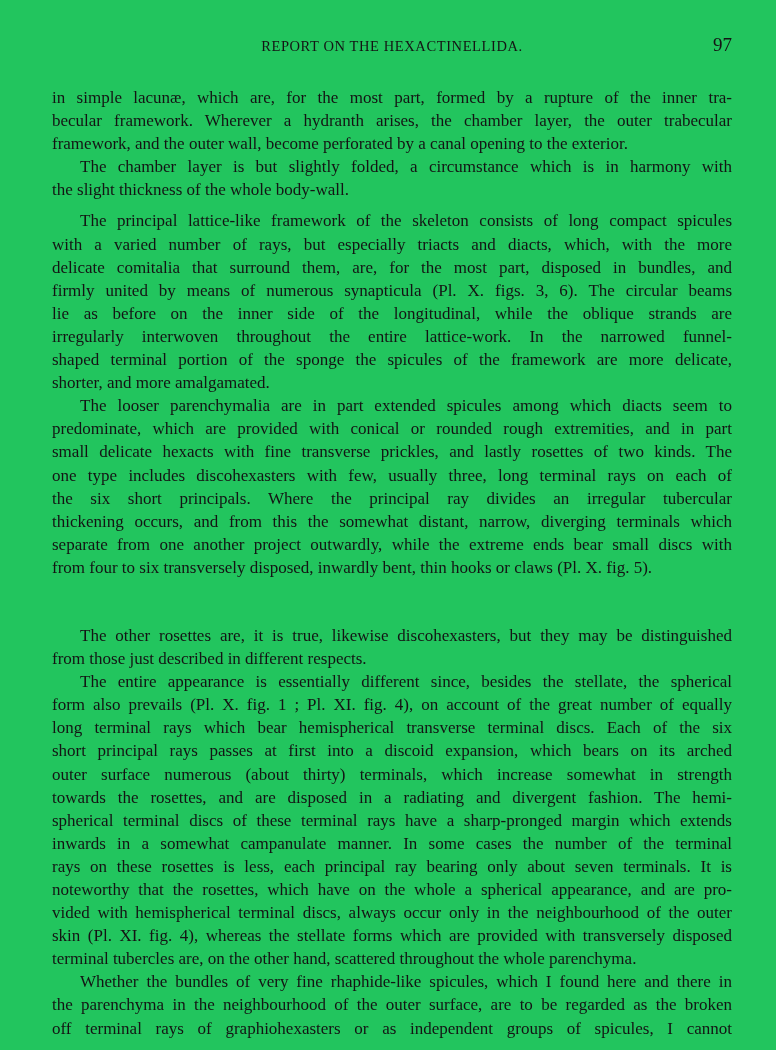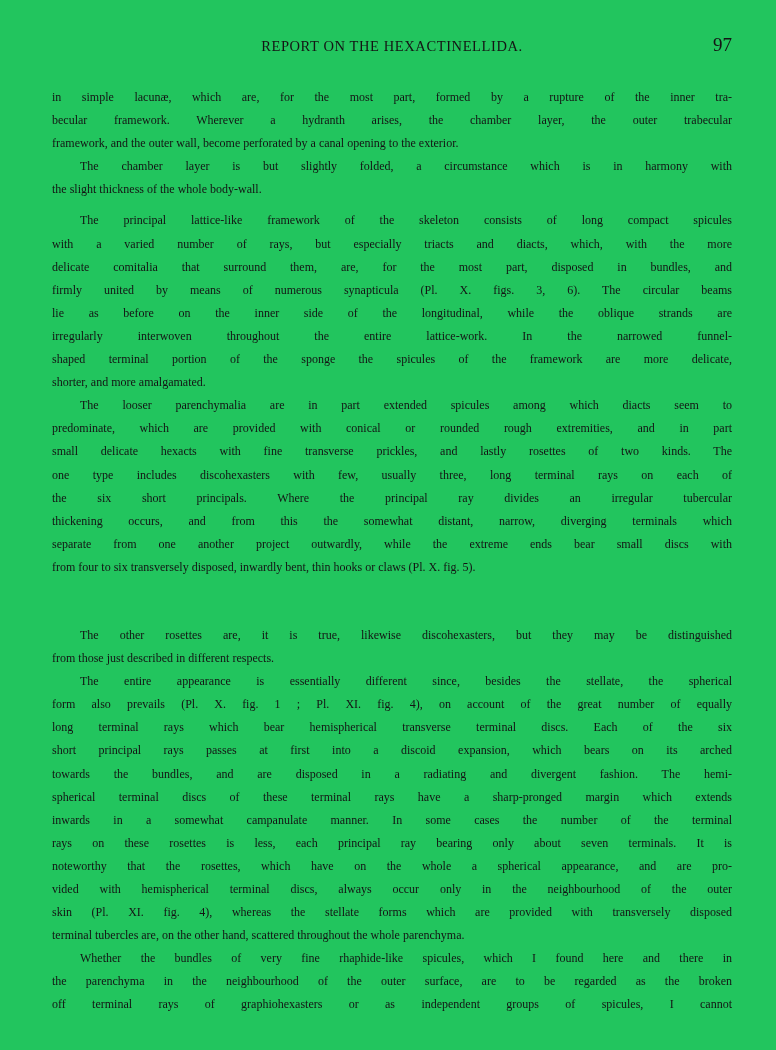--- a/index.html
+++ b/index.html
@@ -6,21 +6,21 @@
     body { width: 776px; height: 1050px; overflow: hidden; position: relative; color: #141414; }
     .page { position: absolute; left: 0; top: 0; width: 776px; height: 1050px; background: #22c55e; }
     .running-head {
       position: absolute; top: 34px; left: 52px; width: 680px; height: 24px;
       font-family: "Liberation Serif", serif; font-size: 14.5px;
     }
     .running-head .title { position: absolute; left: 0; right: 0; text-align: center; letter-spacing: 0.6px; top: 4px; }
     .running-head .folio { position: absolute; right: 0; top: 0; font-size: 19px; text-align: center; }
     .body-text {
       position: absolute; top: 86px; left: 52px; width: 680px;
-      font-family: "Liberation Serif", serif; font-size: 12px; line-height: 23.1px;
+      font-family: "Liberation Serif", serif; font-size: 17px; line-height: 23.1px;
       text-align: justify;
     }
     .body-text p { margin: 0; text-indent: 0; }
     .line { display: block; text-align: justify; text-align-last: justify; white-space: nowrap; overflow: visible; }
     .line.last { text-align-last: left; }
   </style>
 </head>
 <body>
 
 <div class="page">
@@ -61,21 +61,22 @@
       </p>
       <p>
         <span class="line" style="padding-left: 28px; margin-top: 45px;">The other rosettes are, it is true, likewise discohexasters, but they may be distinguished</span>
         <span class="line last">from those just described in different respects.</span>
       </p>
       <p>
         <span class="line" style="padding-left: 28px;">The entire appearance is essentially different since, besides the stellate, the spherical</span>
         <span class="line">form also prevails (Pl. X. fig. 1 ; Pl. XI. fig. 4), on account of the great number of equally</span>
         <span class="line">long terminal rays which bear hemispherical transverse terminal discs.  Each of the six</span>
         <span class="line">short principal rays passes at first into a discoid expansion, which bears on its arched</span>
-        <span class="line">towards the bundles, and are disposed in a radiating and divergent fashion.  The hemi-</span>
+        <span class="line">outer surface numerous (about thirty) terminals, which increase somewhat in strength</span>
+        <span class="line">towards the rosettes, and are disposed in a radiating and divergent fashion.  The hemi-</span>
         <span class="line">spherical terminal discs of these terminal rays have a sharp-pronged margin which extends</span>
         <span class="line">inwards in a somewhat campanulate manner.  In some cases the number of the terminal</span>
         <span class="line">rays on these rosettes is less, each principal ray bearing only about seven terminals.  It is</span>
         <span class="line">noteworthy that the rosettes, which have on the whole a spherical appearance, and are pro-</span>
         <span class="line">vided with hemispherical terminal discs, always occur only in the neighbourhood of the outer</span>
         <span class="line">skin (Pl. XI. fig. 4), whereas the stellate forms which are provided with transversely disposed</span>
         <span class="line last">terminal tubercles are, on the other hand, scattered throughout the whole parenchyma.</span>
       </p>
       <p>
         <span class="line" style="padding-left: 28px;">Whether the bundles of very fine rhaphide-like spicules, which I found here and there in</span>

